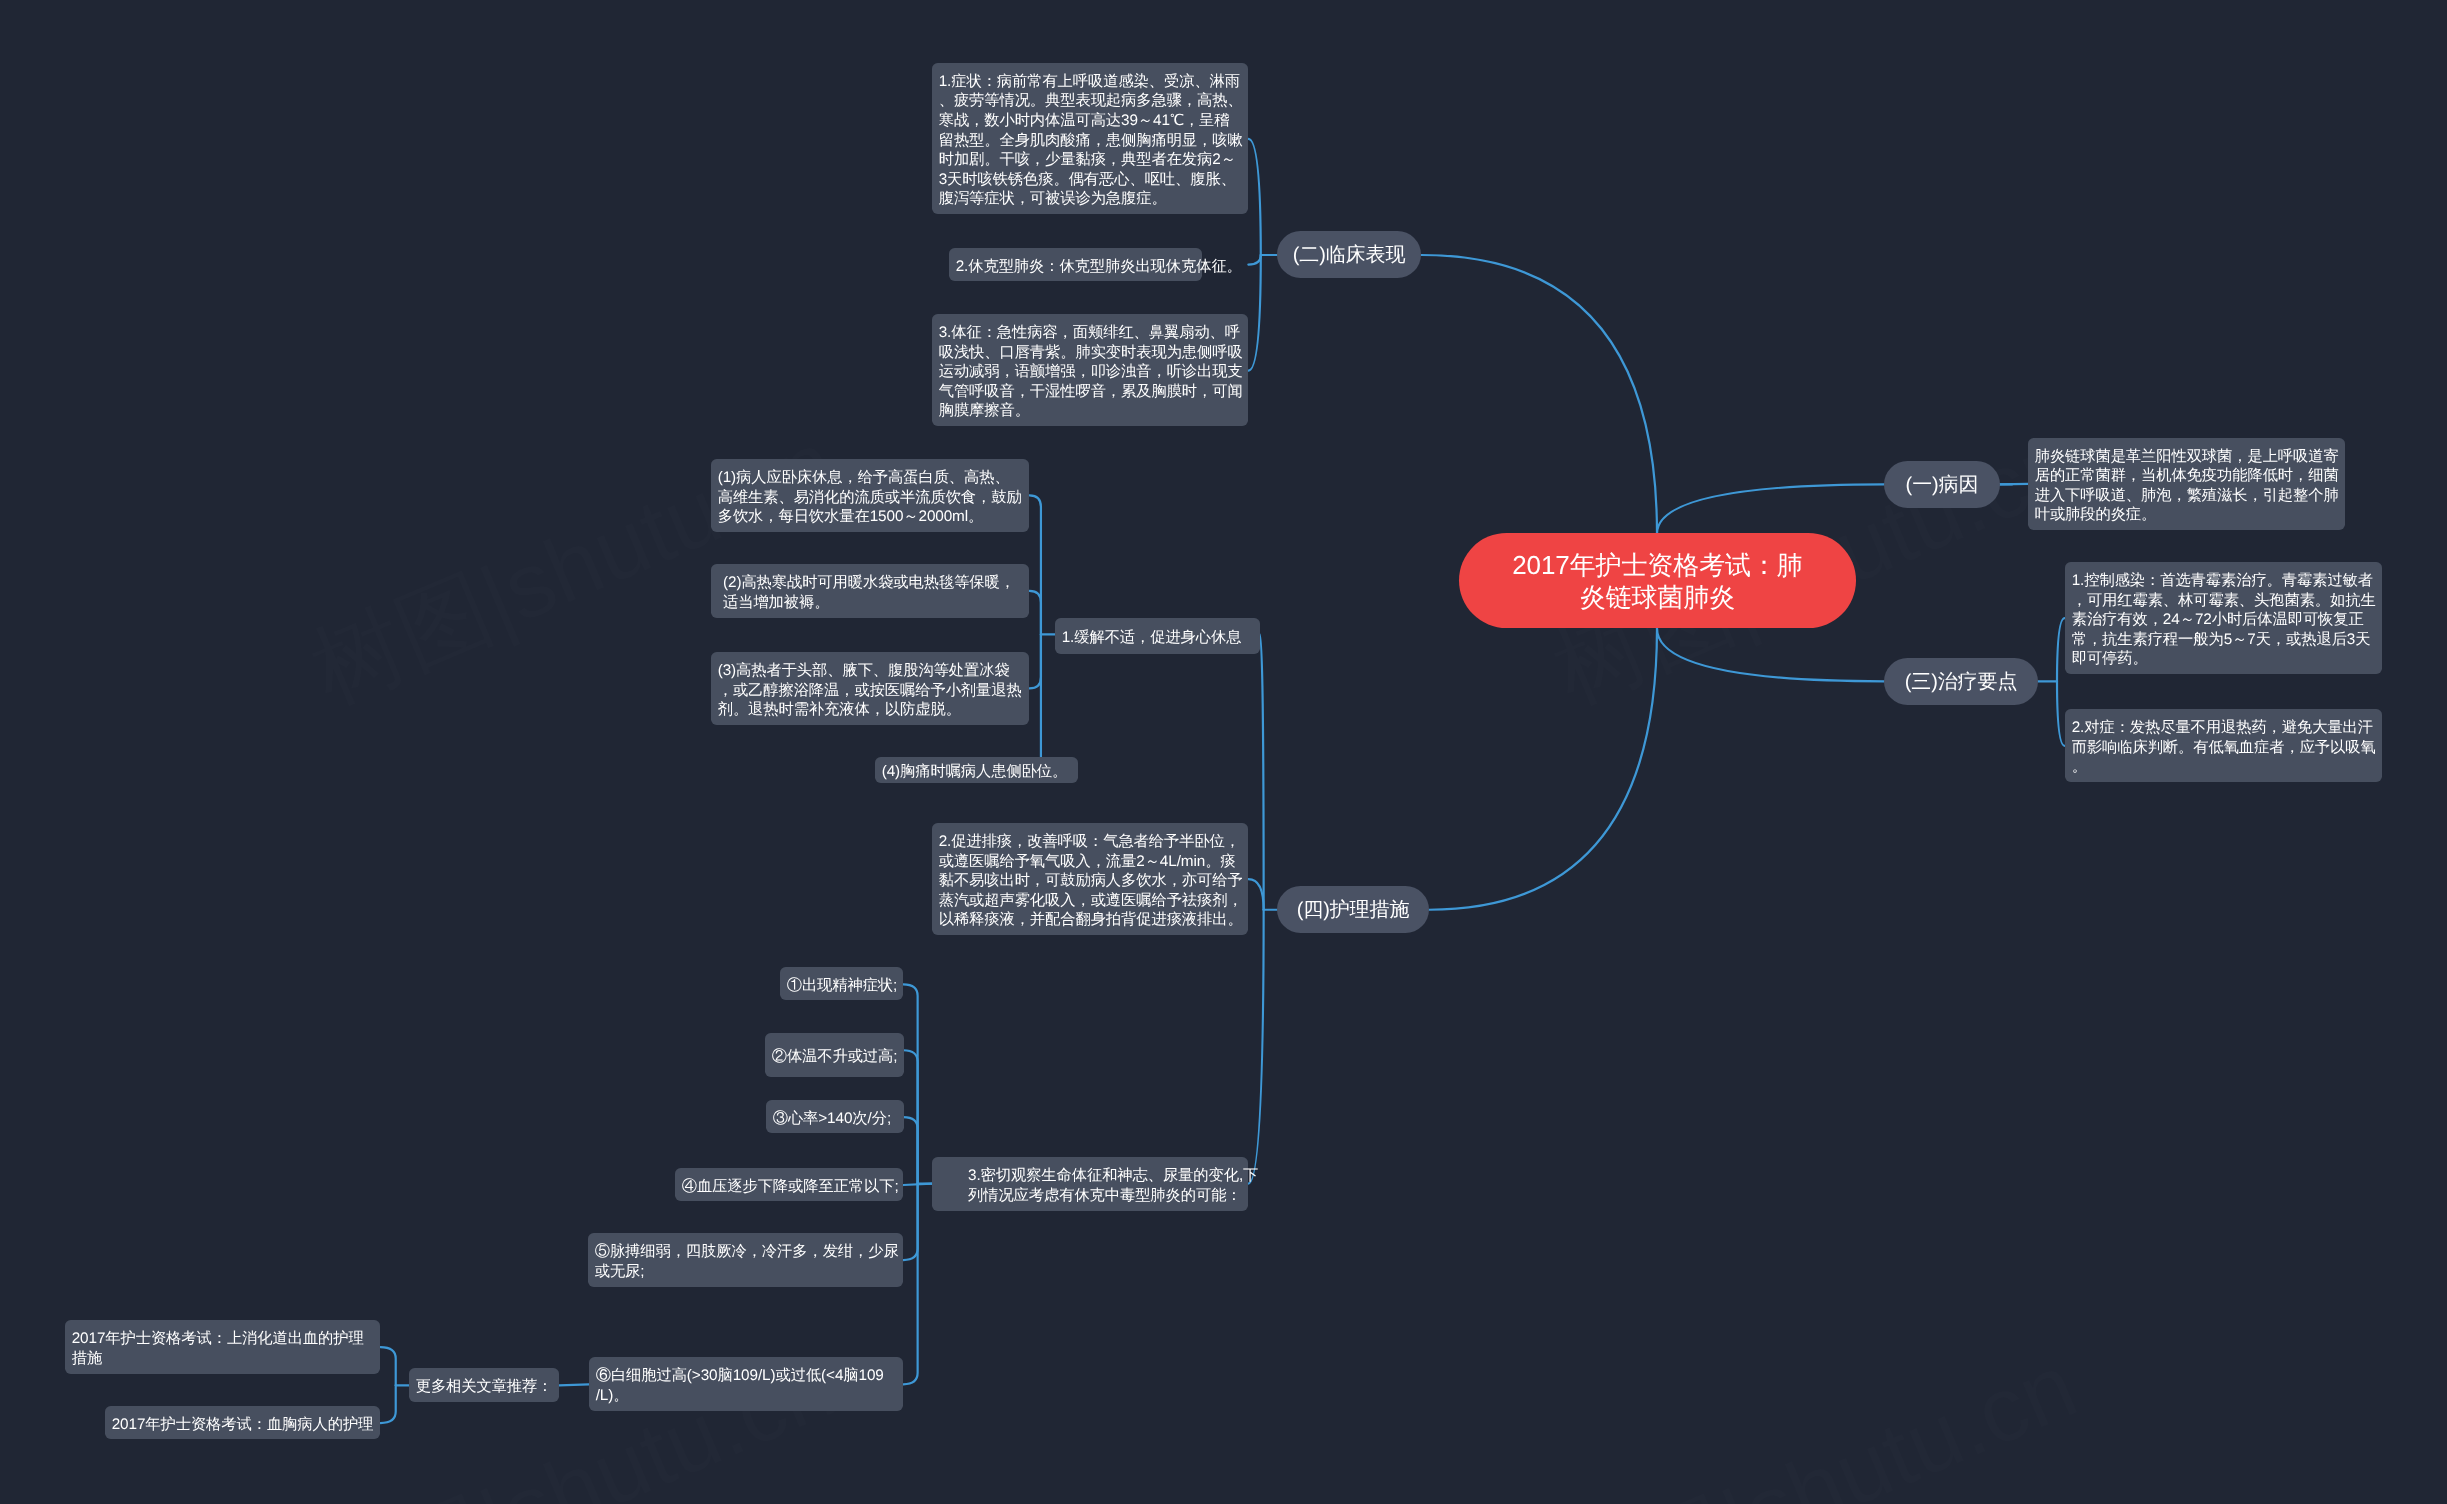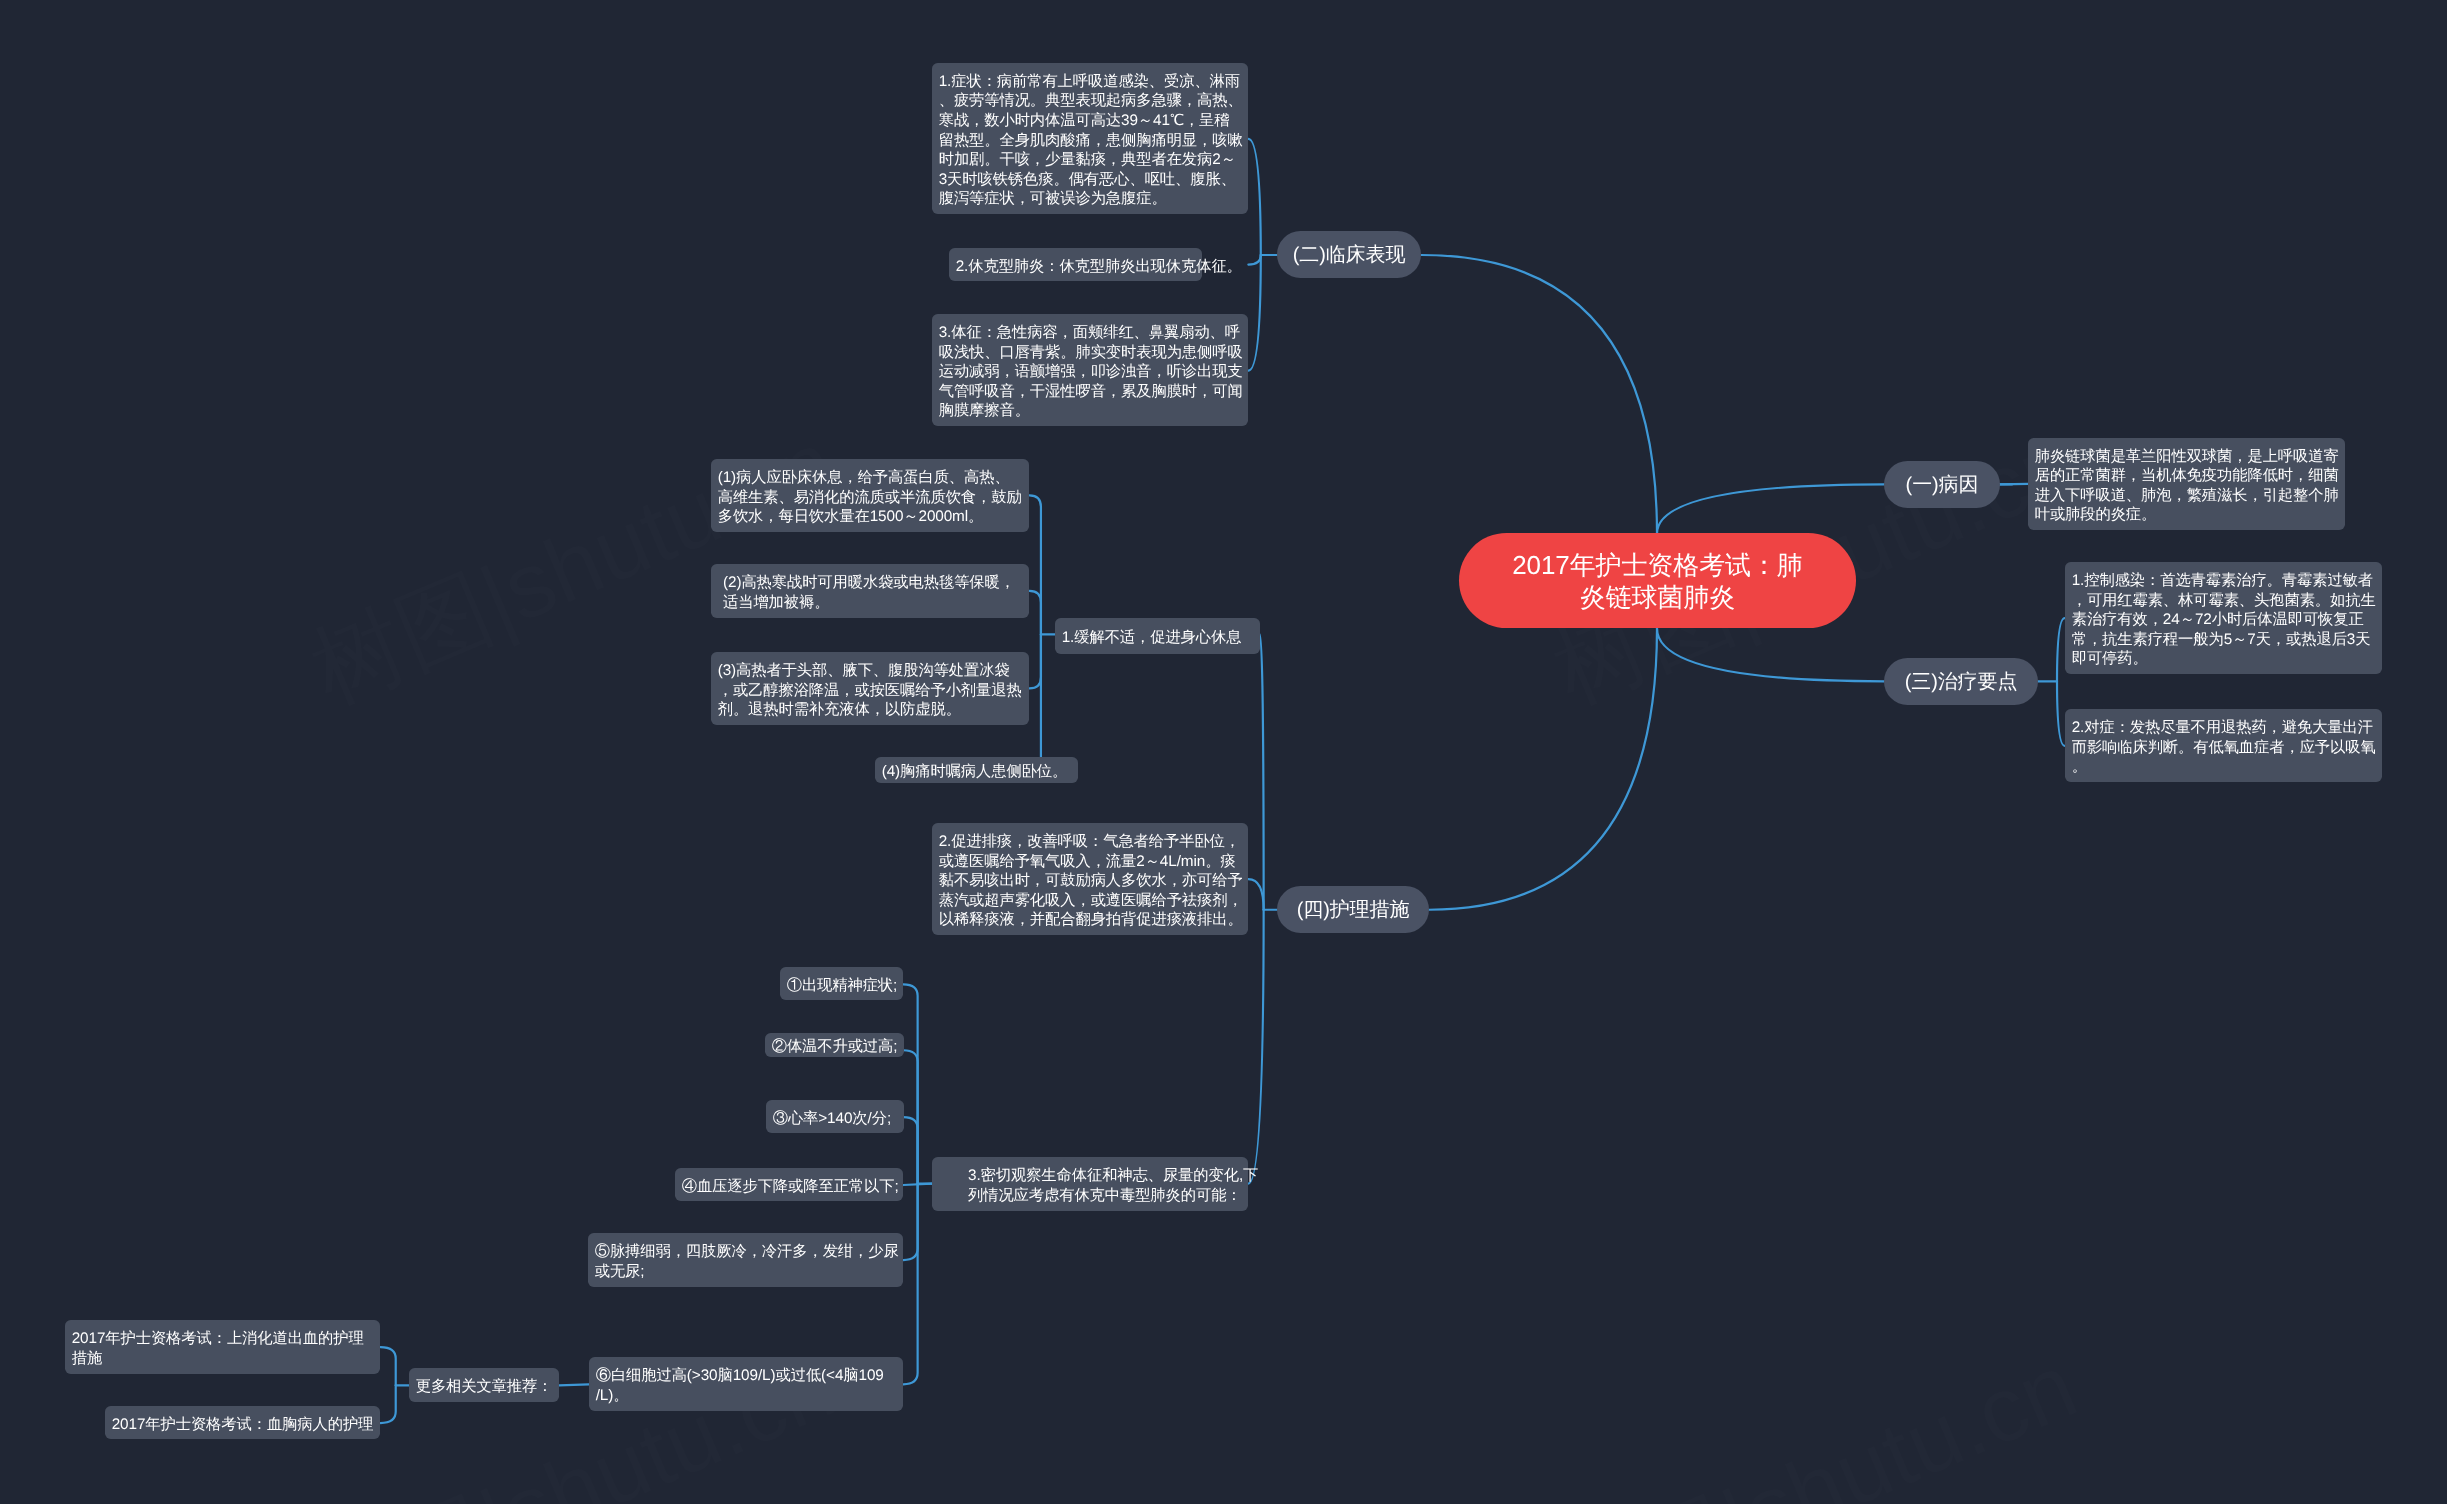--- a/index.html
+++ b/index.html
@@ -182,21 +182,21 @@
       <div class="txt">
         <span class="ln">3.密切观察生命体征和神志、尿量的变化,下</span>
         <span class="ln">列情况应考虑有休克中毒型肺炎的可能：</span>
       </div>
     </div>
 <div class="node box" style="left:780px;top:967px;width:123px;height:33px;">
       <div class="txt">
         <span class="ln">①出现精神症状;</span>
       </div>
     </div>
-<div class="node box" style="left:765px;top:1033px;width:139px;height:24px;">
+<div class="node box" style="left:765px;top:1033px;width:139px;height:44px;">
       <div class="txt">
         <span class="ln">②体温不升或过高;</span>
       </div>
     </div>
 <div class="node box" style="left:766px;top:1100px;width:138px;height:33px;">
       <div class="txt">
         <span class="ln">③心率&gt;140次/分;</span>
       </div>
     </div>
 <div class="node box" style="left:675px;top:1168px;width:228px;height:33px;">

